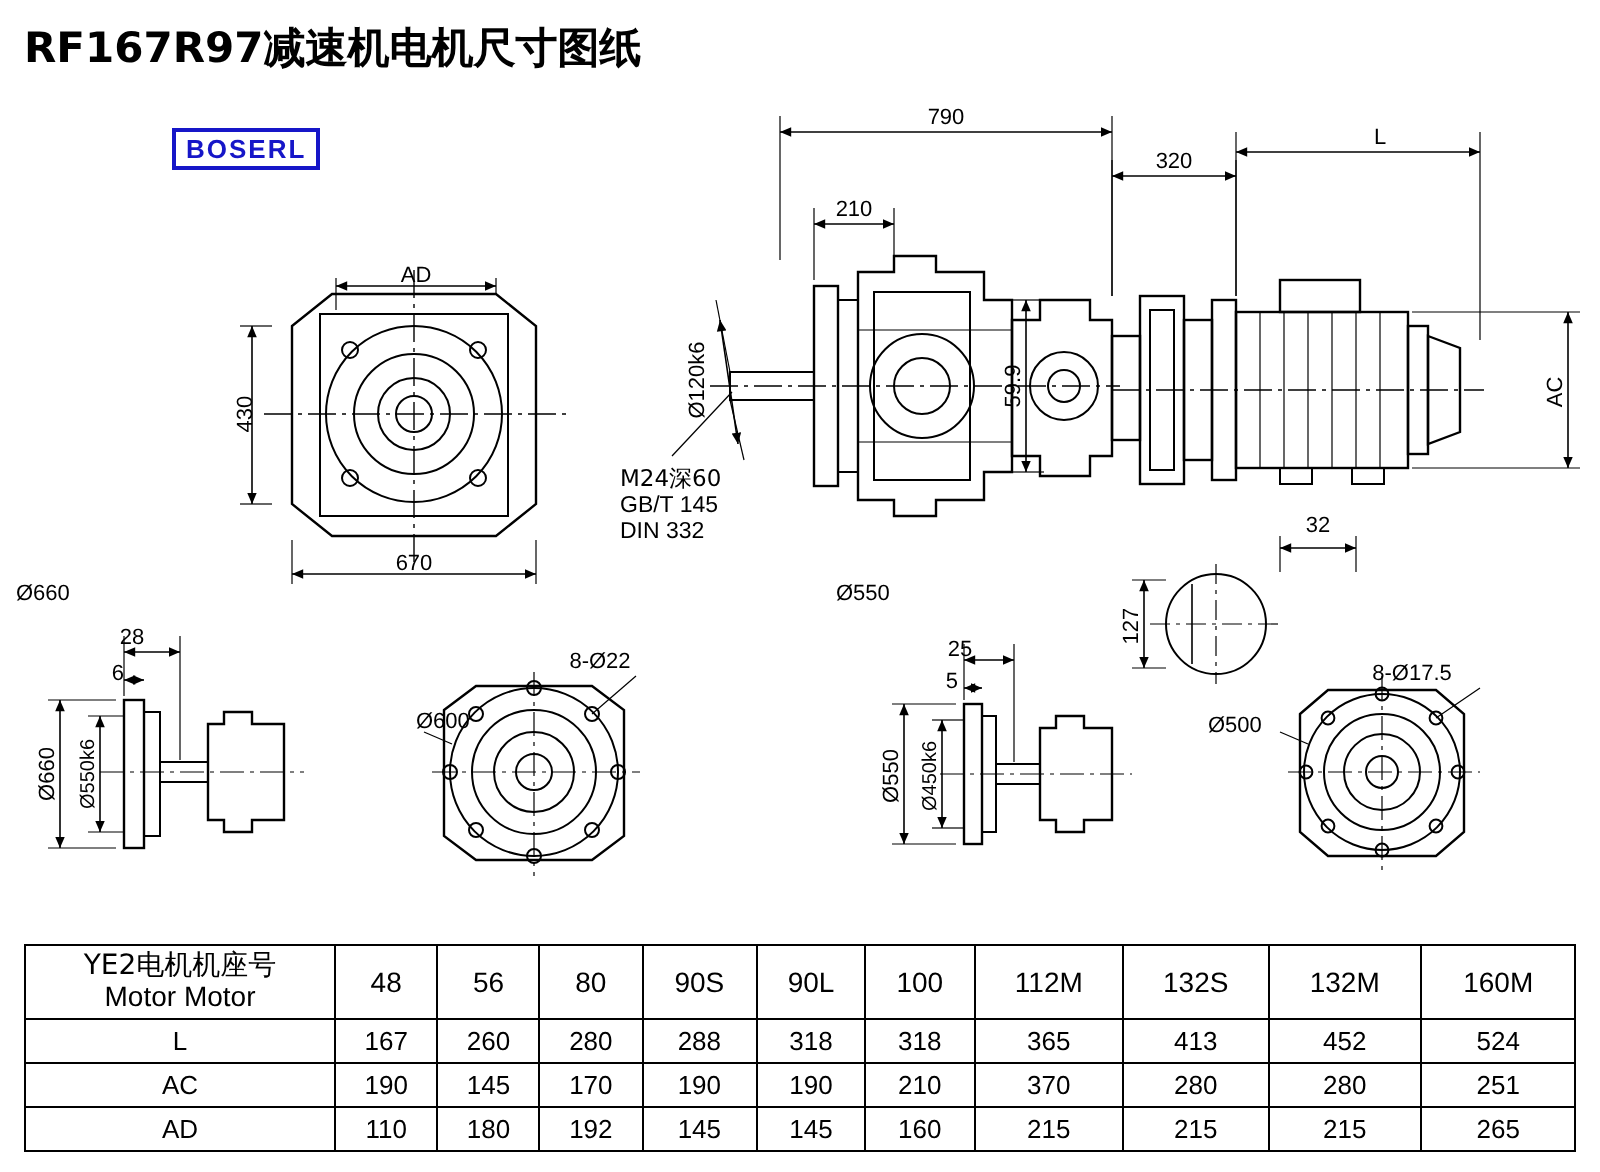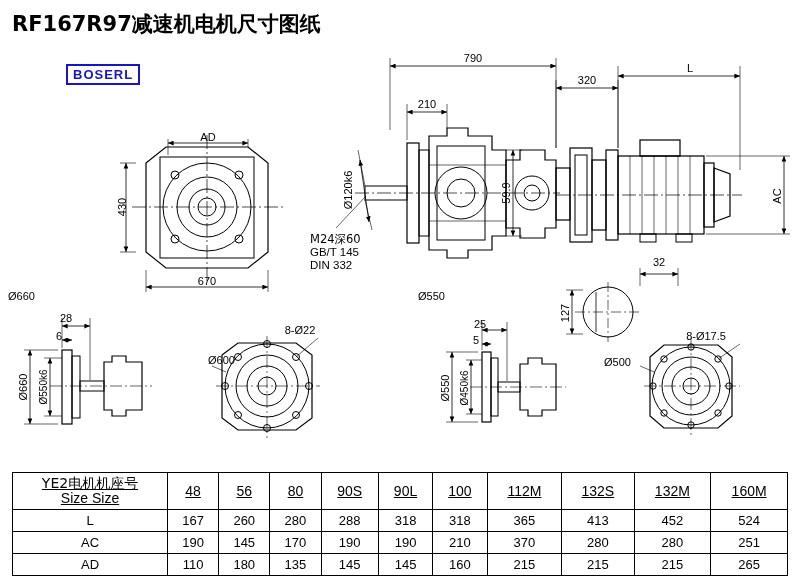--- a/index.html
+++ b/index.html
@@ -13,21 +13,21 @@
   }
   .page { position:relative; width:737px; height:586px;padding-left:19px; }
 
   #title {
     position:absolute; left:12px; top:10px;
     font-size:21px; font-weight:bold; letter-spacing:0px;
     white-space:nowrap;
   }
 
   .logo {
-    position:absolute; left:66px; top:64px;
+    position:absolute; left:86px; top:64px;
     border:2px solid #1616c8;
     color:#1616c8;
     font-weight:bold;
     font-size:13px;
     padding:1px 5px;
     letter-spacing:1px;
   }
 
   svg.draw { position:absolute; left:0; top:0; width:800px; height:586px; }
 
@@ -44,21 +44,21 @@
     height:21px;
     padding:0 2px;
     font-weight:normal;
   }
   #spec-table .hdr-label {
     width:150px;
     line-height:1.05;
     font-size:12.5px;
   }
   #spec-table .rowlabel { width:150px; }
-  #spec-table tr.head td { height:36px; font-size:14px;text-decoration:underline; }
+  #spec-table tr.head td { height:36px; font-size:14px; }
   .cn { font-family:"DejaVu Sans", sans-serif; }
 </style>
 </head>
 <body>
 
 <div class="page">
 
   <div id="title" class="cn">RF167R97减速机电机尺寸图纸</div>
 
   <div class="logo">BOSERL</div>
@@ -307,21 +307,21 @@
       <text x="310" y="256" font-size="11.5">GB/T 145</text>
       <text x="310" y="269" font-size="11.5">DIN 332</text>
     </g>
   </svg>
 
   <table id="spec-table">
     <tbody>
       <tr class="head">
         <td class="hdr-label">
           <div class="cn">YE2电机机座号</div>
-          <div>Size Size</div>
+          <div>Motor Motor</div>
         </td>
         <td>48</td>
         <td>56</td>
         <td>80</td>
         <td>90S</td>
         <td>90L</td>
         <td>100</td>
         <td>112M</td>
         <td>132S</td>
         <td>132M</td>
@@ -353,21 +353,21 @@
         <td>370</td>
         <td>280</td>
         <td>280</td>
         <td>251</td>
       </tr>
 
       <tr>
         <td class="rowlabel">AD</td>
         <td>110</td>
         <td>180</td>
-        <td>135</td>
+        <td>192</td>
         <td>145</td>
         <td>145</td>
         <td>160</td>
         <td>215</td>
         <td>215</td>
         <td>215</td>
         <td>265</td>
       </tr>
     </tbody>
   </table>

